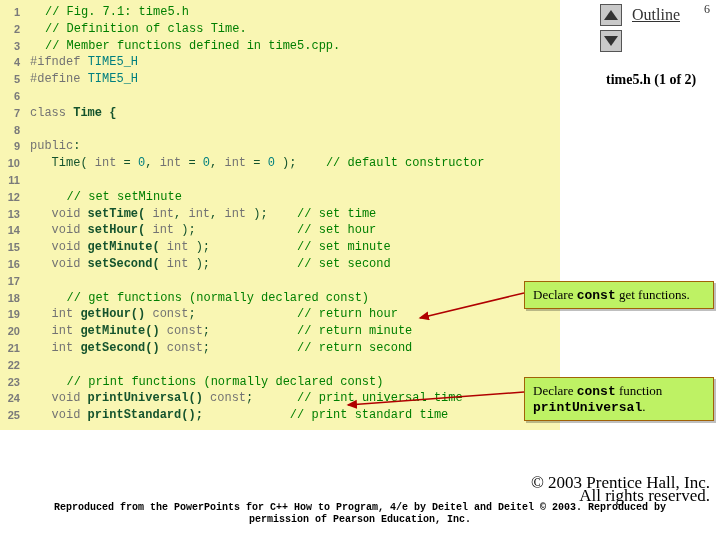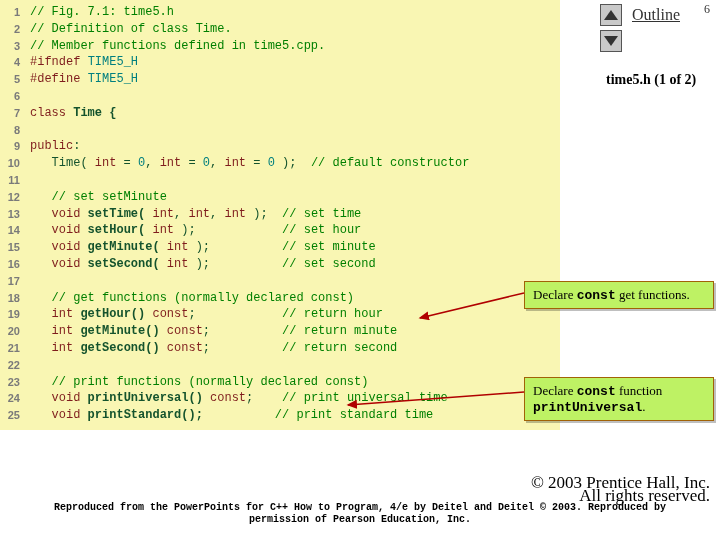--- a/index.html
+++ b/index.html
@@ -30,22 +30,22 @@
   .lineno {
     display: inline-block;
     width: 20px;
     text-align: right;
     color: #7a7a7a;
     margin-right: 10px;
     font-weight: bold;
     font-family: Arial, sans-serif;
     font-size: 11px;
   }
-  .c-green { color: #007f00; }
-  .c-blue { color: #7f1d1d; }
+  .c-green { color: #007f00; margin-left: 15px; }
+  .c-blue { color: #737373; }
   .c-cyan { color: #007f7f; }
   .c-black { color: #14532d; }
   .bold { font-weight: bold; }
 
   .nav-btn {
     position: absolute;
     width: 22px;
     height: 22px;
     background: #c9c9c9;
     border: 1px solid #555;

